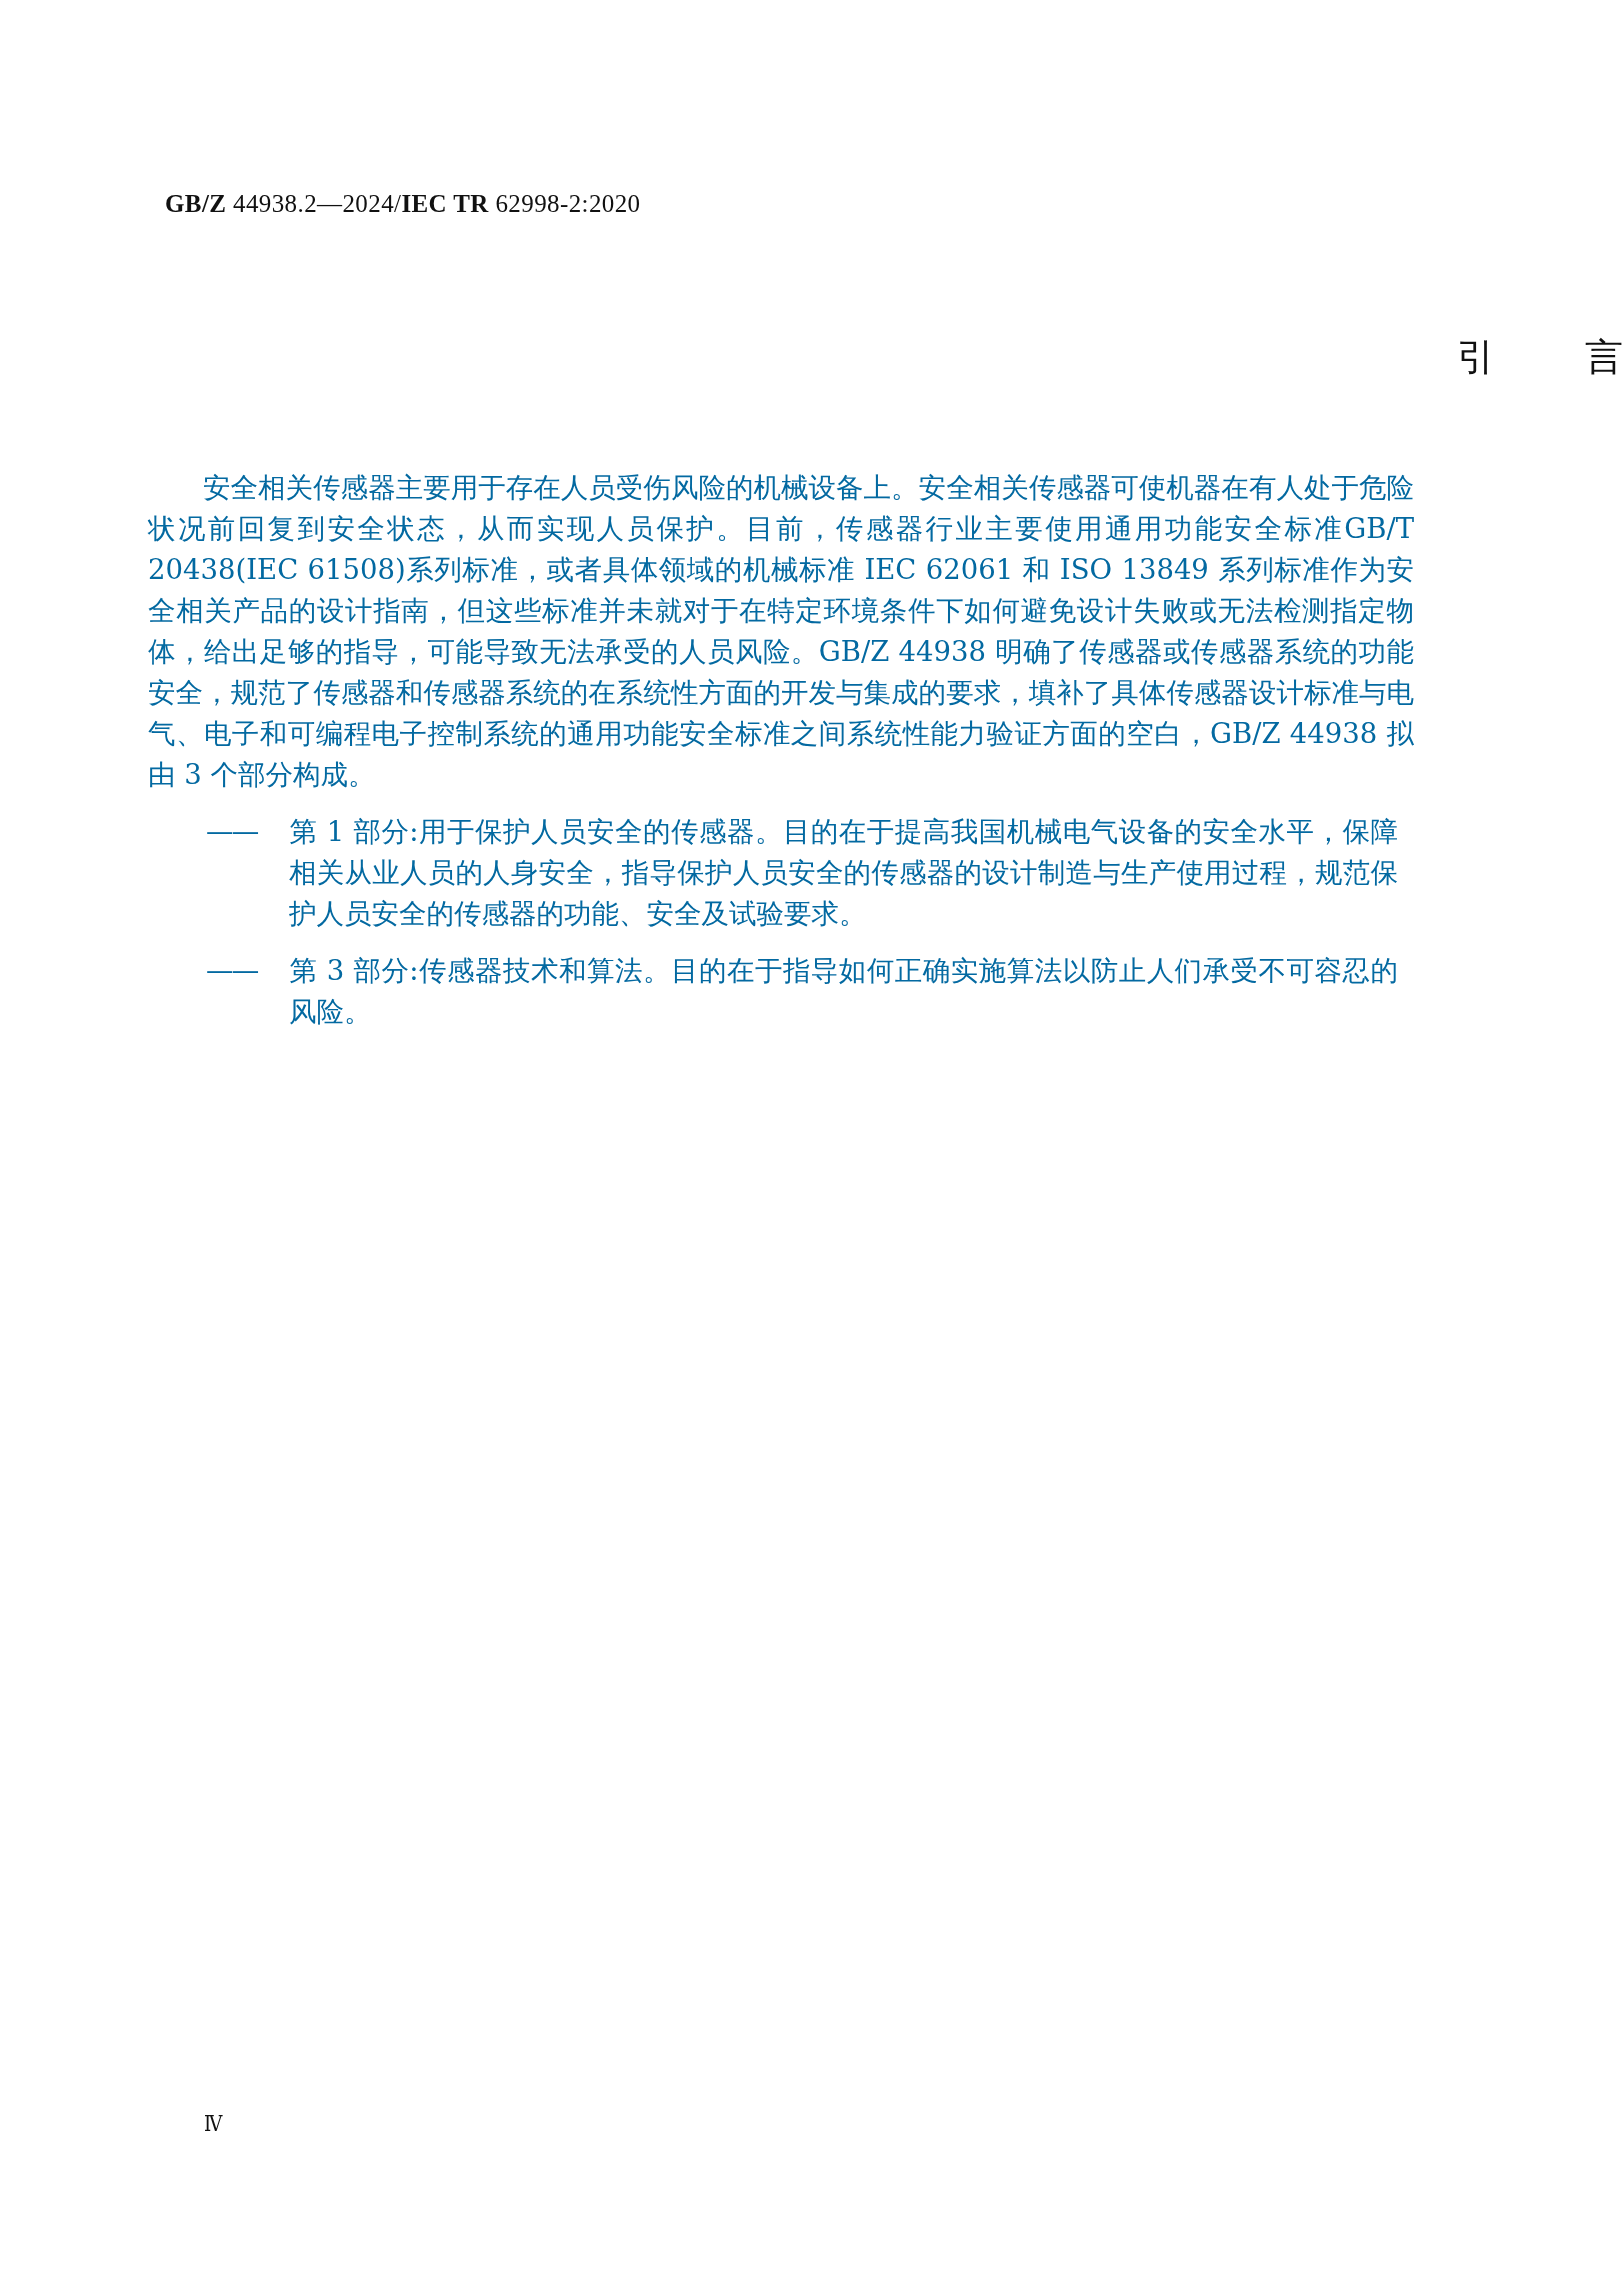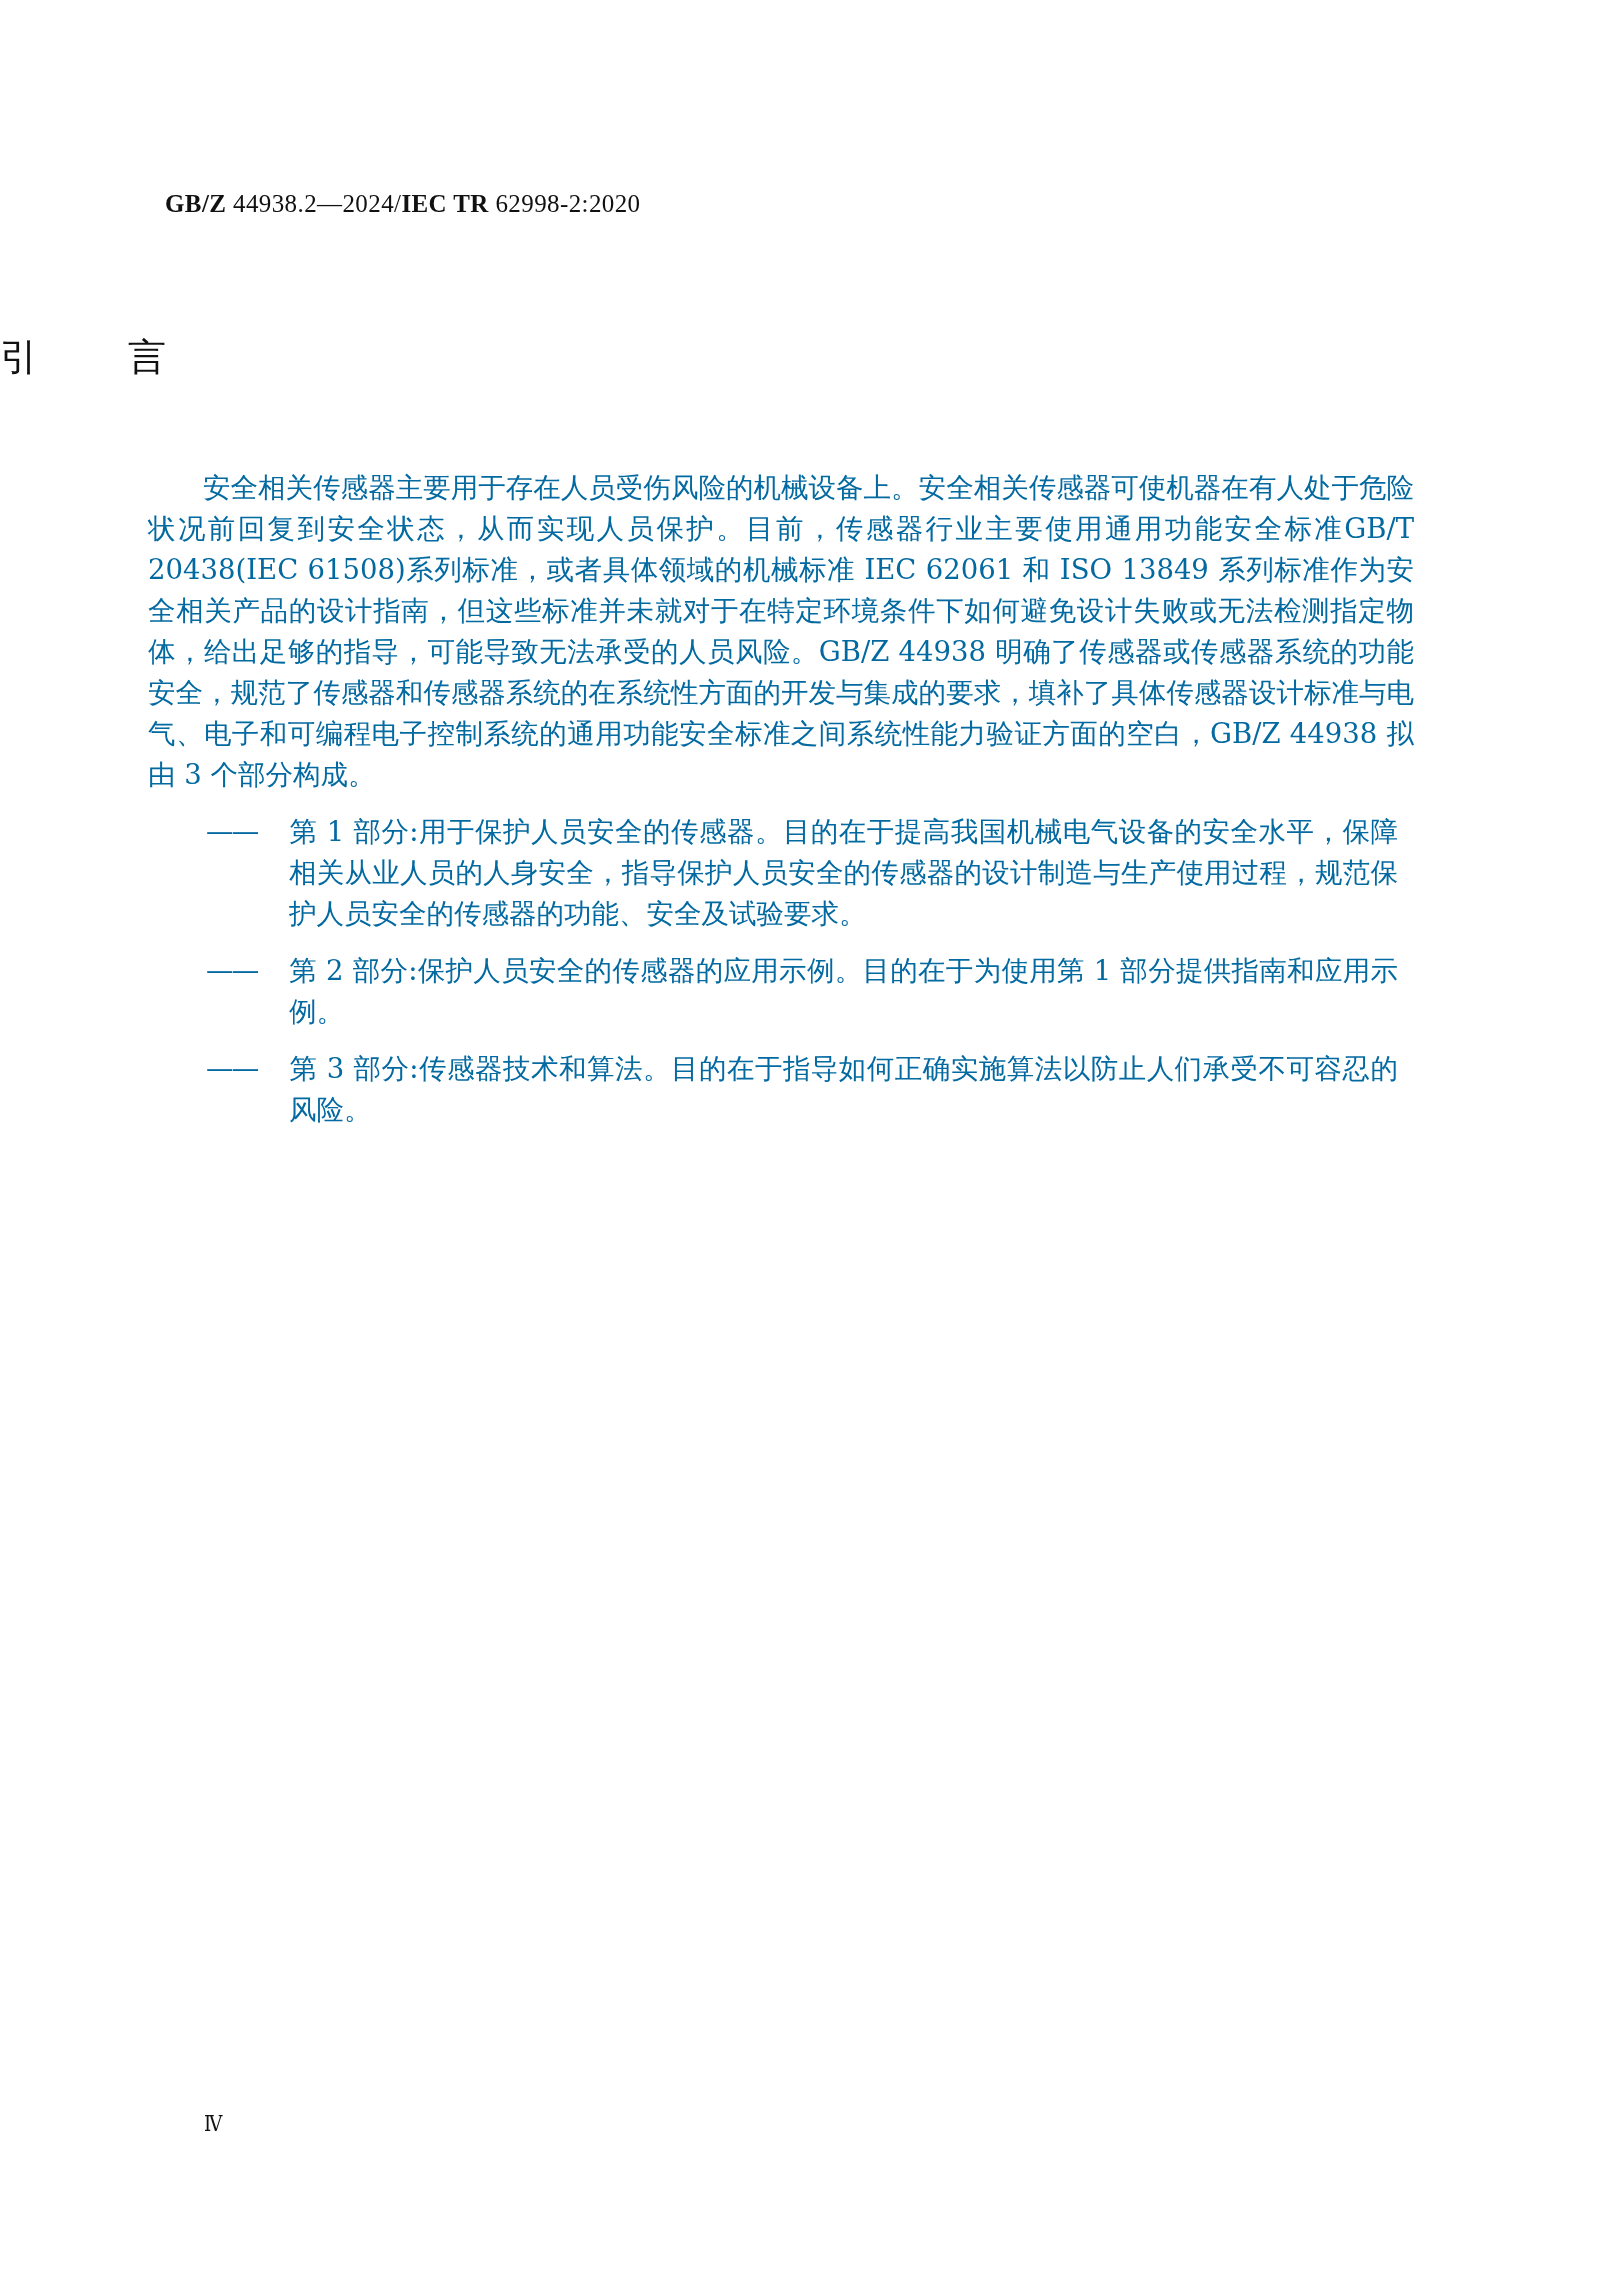--- a/index.html
+++ b/index.html
@@ -32,21 +32,21 @@
       color: #111;
     }
     .header .bold {
       font-weight: bold;
     }
     .title {
       position: absolute;
       left: 0;
       width: 1623px;
       top: 332px;
-      text-align: left;
+      text-align: right;
       font-family: "DejaVu Sans", "Liberation Sans", sans-serif;
       font-size: 38px;
       font-weight: normal;
       color: #111;
       white-space: nowrap;
     }
     .title span {
       display: inline-block;
     }
     .title .gap {
@@ -104,21 +104,20 @@
 
   <div class="title">
     <span>引</span><span class="gap"></span><span>言</span>
   </div>
 
   <div class="body-text">
     <p class="para">安全相关传感器主要用于存在人员受伤风险的机械设备上。安全相关传感器可使机器在有人处于危险状况前回复到安全状态，从而实现人员保护。目前，传感器行业主要使用通用功能安全标准GB/T 20438(IEC 61508)系列标准，或者具体领域的机械标准 IEC 62061 和 ISO 13849 系列标准作为安全相关产品的设计指南，但这些标准并未就对于在特定环境条件下如何避免设计失败或无法检测指定物体，给出足够的指导，可能导致无法承受的人员风险。GB/Z 44938 明确了传感器或传感器系统的功能安全，规范了传感器和传感器系统的在系统性方面的开发与集成的要求，填补了具体传感器设计标准与电气、电子和可编程电子控制系统的通用功能安全标准之间系统性能力验证方面的空白，GB/Z 44938 拟由 3 个部分构成。</p>
 
     <p class="list-item"><span class="dash">——</span><span>第 1 部分:用于保护人员安全的传感器。目的在于提高我国机械电气设备的安全水平，保障相关从业人员的人身安全，指导保护人员安全的传感器的设计制造与生产使用过程，规范保护人员安全的传感器的功能、安全及试验要求。</span></p>
 
-    <p class="list-item"><span class="dash">——</span><span>第 2 部分:保护人员安全的传感器的应用示例。目的在于为使用第 1 部分提供指南和应用示例。</span></p>
 
     <p class="list-item"><span class="dash">——</span><span>第 3 部分:传感器技术和算法。目的在于指导如何正确实施算法以防止人们承受不可容忍的风险。</span></p>
 
   </div>
 
   <div class="page-number">Ⅳ</div>
 
 </div>
 
 

